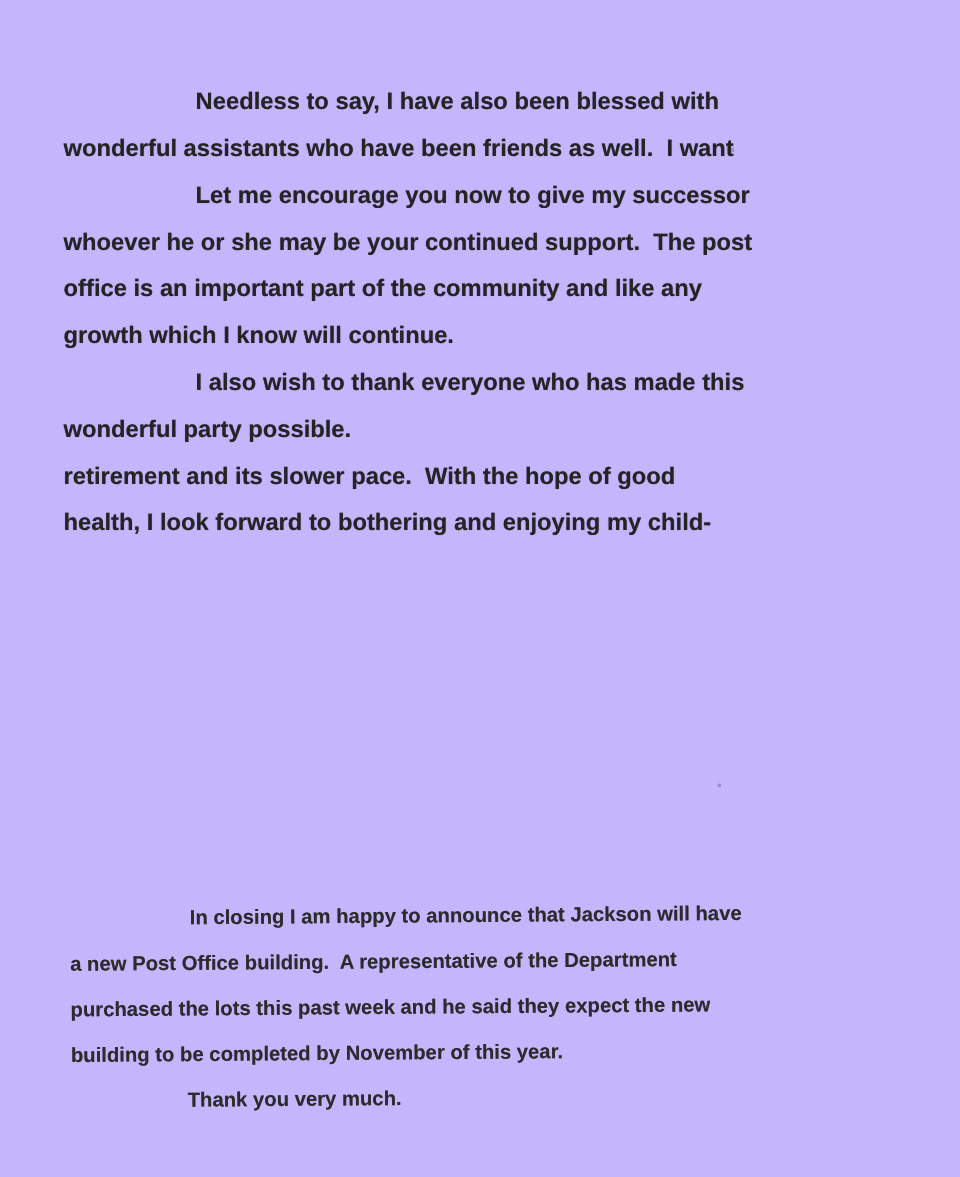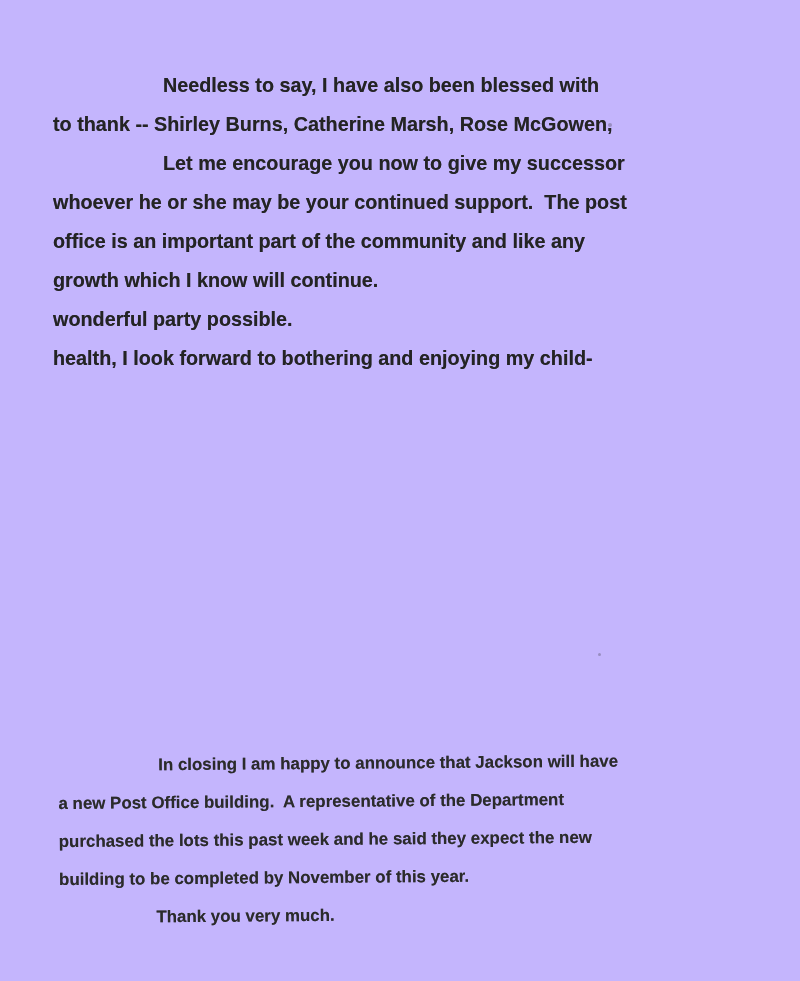--- a/index.html
+++ b/index.html
@@ -65,35 +65,37 @@
 </style>
 </head>
 <body>
 
 <div class="page">
 
   <div class="main-block">
 
     <div>
       <div class="line indent">Needless to say, I have also been blessed with</div>
-      <div class="line">to thank -- Shirley Burns, Catherine Marsh, Rose McGowen,</div>
+      <div class="line">wonderful assistants who have been friends as well.  I want</div>
     </div>
 
     <div>
       <div class="line indent">Let me encourage you now to give my successor</div>
       <div class="line">whoever he or she may be your continued support.  The post</div>
       <div class="line">office is an important part of the community and like any</div>
       <div class="line">growth which I know will continue.</div>
     </div>
 
     <div>
+      <div class="line indent">I also wish to thank everyone who has made this</div>
       <div class="line">wonderful party possible.</div>
     </div>
 
     <div>
+      <div class="line">retirement and its slower pace.  With the hope of good</div>
       <div class="line">health, I look forward to bothering and enjoying my child-</div>
     </div>
 
   </div>
 
   <div class="closing-block">
     <div class="line indent-lg">In closing I am happy to announce that Jackson will have</div>
     <div class="line">a new Post Office building.  A representative of the Department</div>
     <div class="line">purchased the lots this past week and he said they expect the new</div>
     <div class="line">building to be completed by November of this year.</div>

